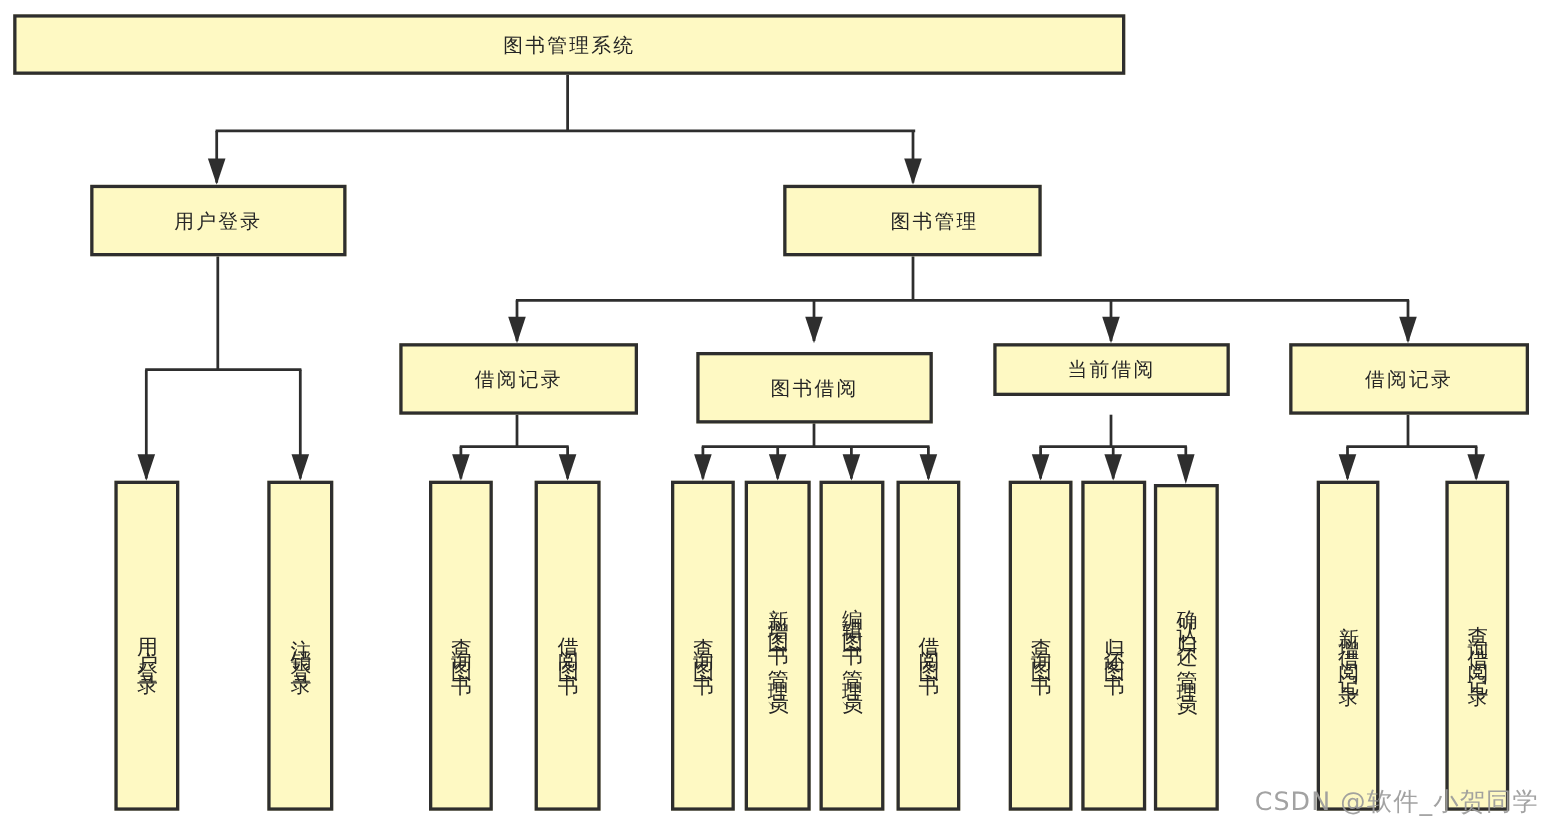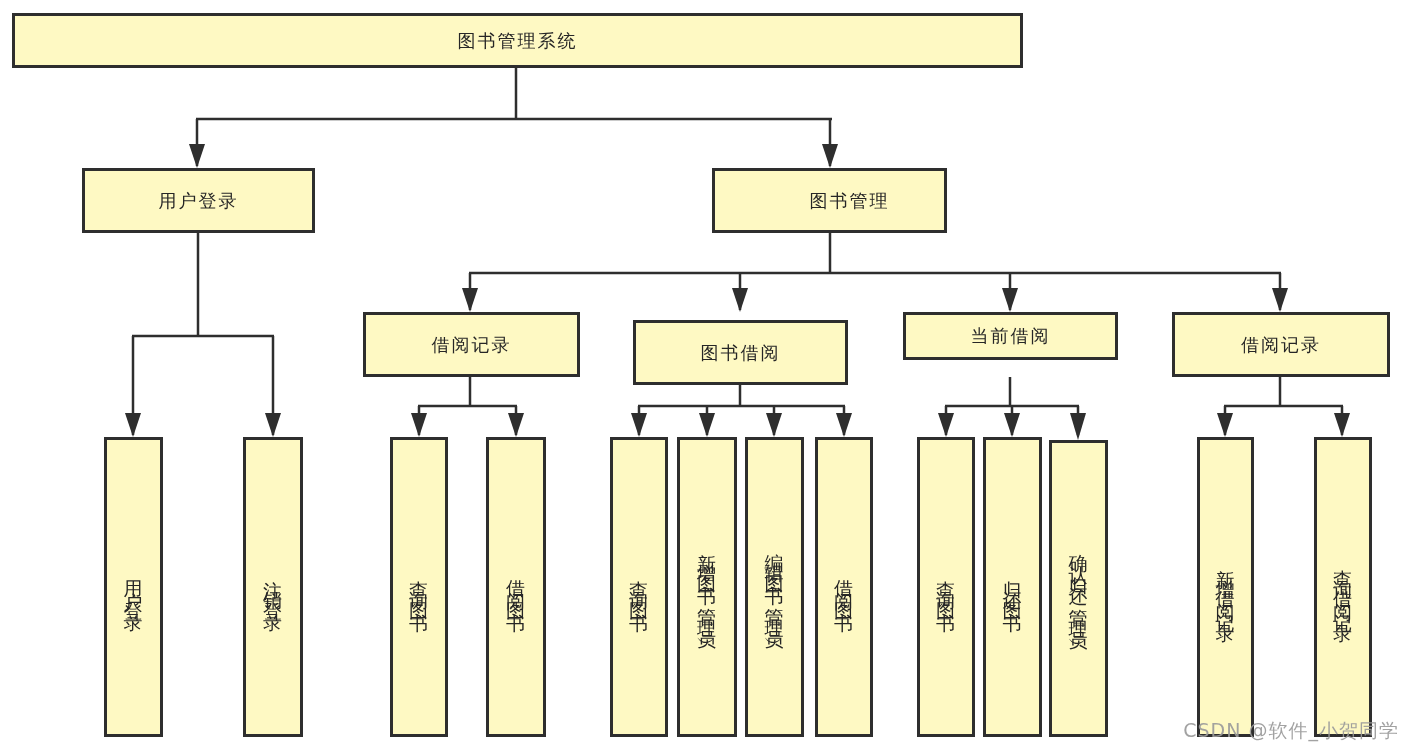--- a/index.html
+++ b/index.html
@@ -13,21 +13,21 @@
     position:absolute;box-sizing:border-box;border:3px solid #2e2e2e;background:#fef9c3;
     display:flex;align-items:center;justify-content:center;z-index:2;
   }
   .h .label{font-size:18px;letter-spacing:2px;white-space:nowrap;}
   .v .label{
     writing-mode:vertical-rl;text-orientation:mixed;
     font-size:19px;letter-spacing:11px;line-height:1;white-space:nowrap;
   }
   .watermark{
     position:absolute;right:6px;bottom:3px;z-index:5;
-    font-size:19px;color:#9b9b9b;letter-spacing:1px;opacity:.92;white-space:nowrap;
+    font-size:23px;color:#9b9b9b;letter-spacing:1px;opacity:.92;white-space:nowrap;
   }
   svg line{stroke:#2e2e2e;stroke-width:2.5;}
   svg polygon{fill:#2e2e2e;}
 </style>
 </head>
 <body>
 
 <div class="canvas">
 
   <svg class="connectors" viewBox="0 0 1405 747">

